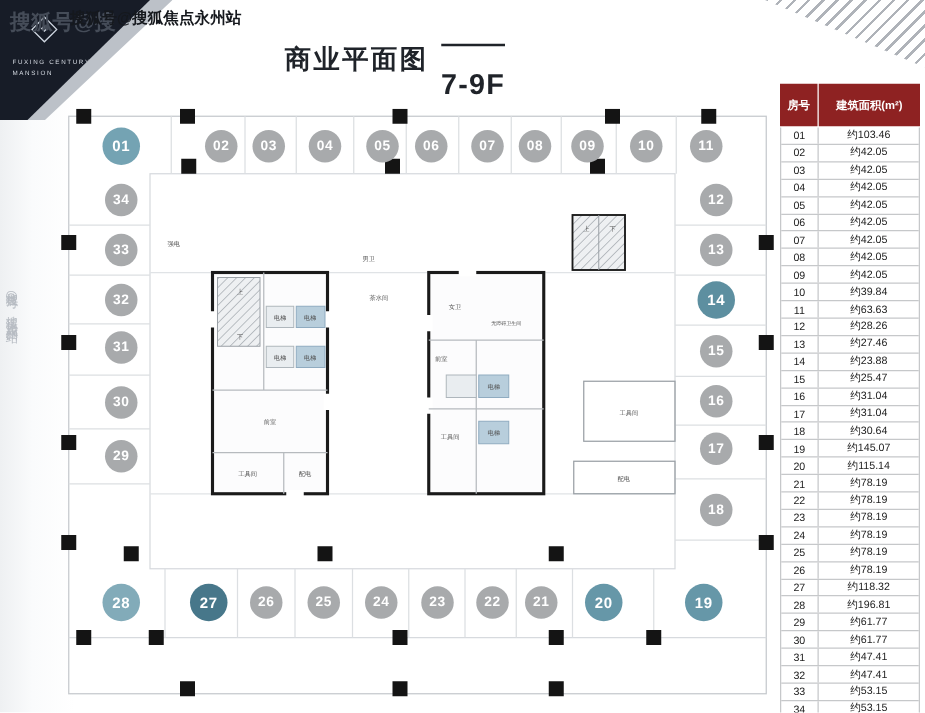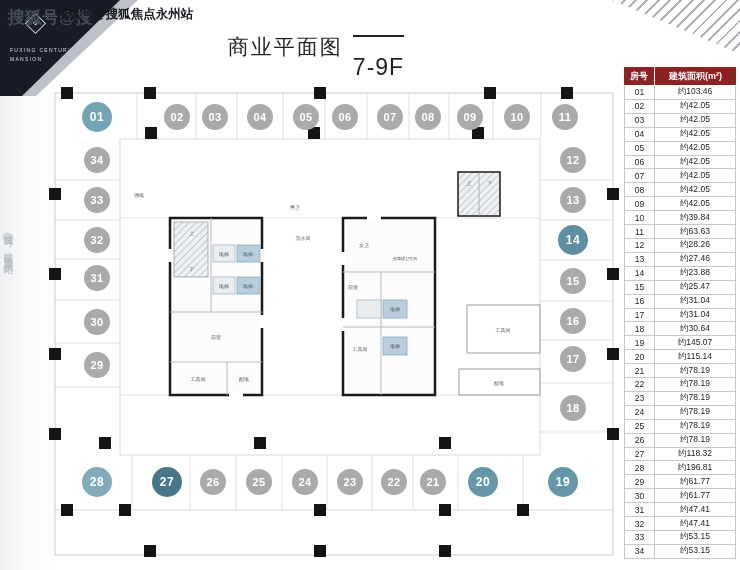--- a/index.html
+++ b/index.html
@@ -20,40 +20,40 @@
   .wm-overlay{position:absolute;left:8px;top:6px;font-size:17px;font-weight:bold;color:#454c58;white-space:nowrap}
   .wm-top{position:absolute;left:56px;top:6px;font-size:12.5px;font-weight:bold;color:#15181d;white-space:nowrap}
   .wm-side{position:absolute;left:1px;top:226px;writing-mode:vertical-rl;font-size:10px;color:#b6bbc2;letter-spacing:2px}
 
   
   .corner-stripes{position:absolute;top:0;right:0;width:128px;height:54px;
     clip-path:polygon(0 0,100% 0,100% 100%);
     background:repeating-linear-gradient(135deg,#afb3b9 0 2px,transparent 2px 8px)}
 
   
-  .title{position:absolute;top:33px;left:0;width:632px;display:flex;justify-content:center;align-items:flex-start;gap:10px;font-weight:normal;color:#1f2329}
+  .title{position:absolute;top:33px;left:0;width:632px;display:flex;justify-content:center;align-items:flex-start;gap:10px;font-weight:bold;color:#1f2329}
   .title-main{font-size:21px;letter-spacing:2px}
   .title-floor{font-size:23px;border-top:2px solid #1f2329;padding-top:17px;margin-top:2px;letter-spacing:1px}
 
   
   .plan{position:absolute;left:27px;top:87px;width:596px;height:476px}
   .plan svg{width:100%;height:100%;display:block}
   .plan-label{font-size:5px;fill:#555}
   .plan-label.tiny{font-size:4px}
 
   
   .unit-layer{position:absolute;inset:0}
   .unit{position:absolute;width:26px;height:26px;border-radius:50%;background:#a8aaac;color:#fff;
     display:flex;align-items:center;justify-content:center;font-size:11px;font-weight:bold;letter-spacing:.5px}
   .unit.hl{width:30px;height:30px;font-size:12px;background:#6496a7}
 
   
   .area-table{position:absolute;left:624px;top:67px;width:112px}
   .thead{display:flex;gap:1px;margin-bottom:1px}
-  .th{background:#8e2222;color:#fff;font-size:9px;font-weight:bold;height:18px;display:flex;align-items:center;justify-content:center}
+  .th{background:#8e2222;color:#fff;font-size:9px;font-weight:bold;height:34px;display:flex;align-items:center;justify-content:center}
   .th.room{width:30px}
   .th.area{flex:1}
   .tbody{display:flex;flex-direction:column;height:473px;border:1px solid #c6c8ca;border-top:none;background:#fff}
   .trow{flex:1;display:flex;border-bottom:1px solid #c6c8ca}
   .trow:last-child{border-bottom:none}
   .tc{display:flex;align-items:center;justify-content:center;font-size:8.5px;color:#222}
   .tc.room{width:30px;border-right:1px solid #c6c8ca}
   .tc.area{flex:1}
 </style>
 </head>

